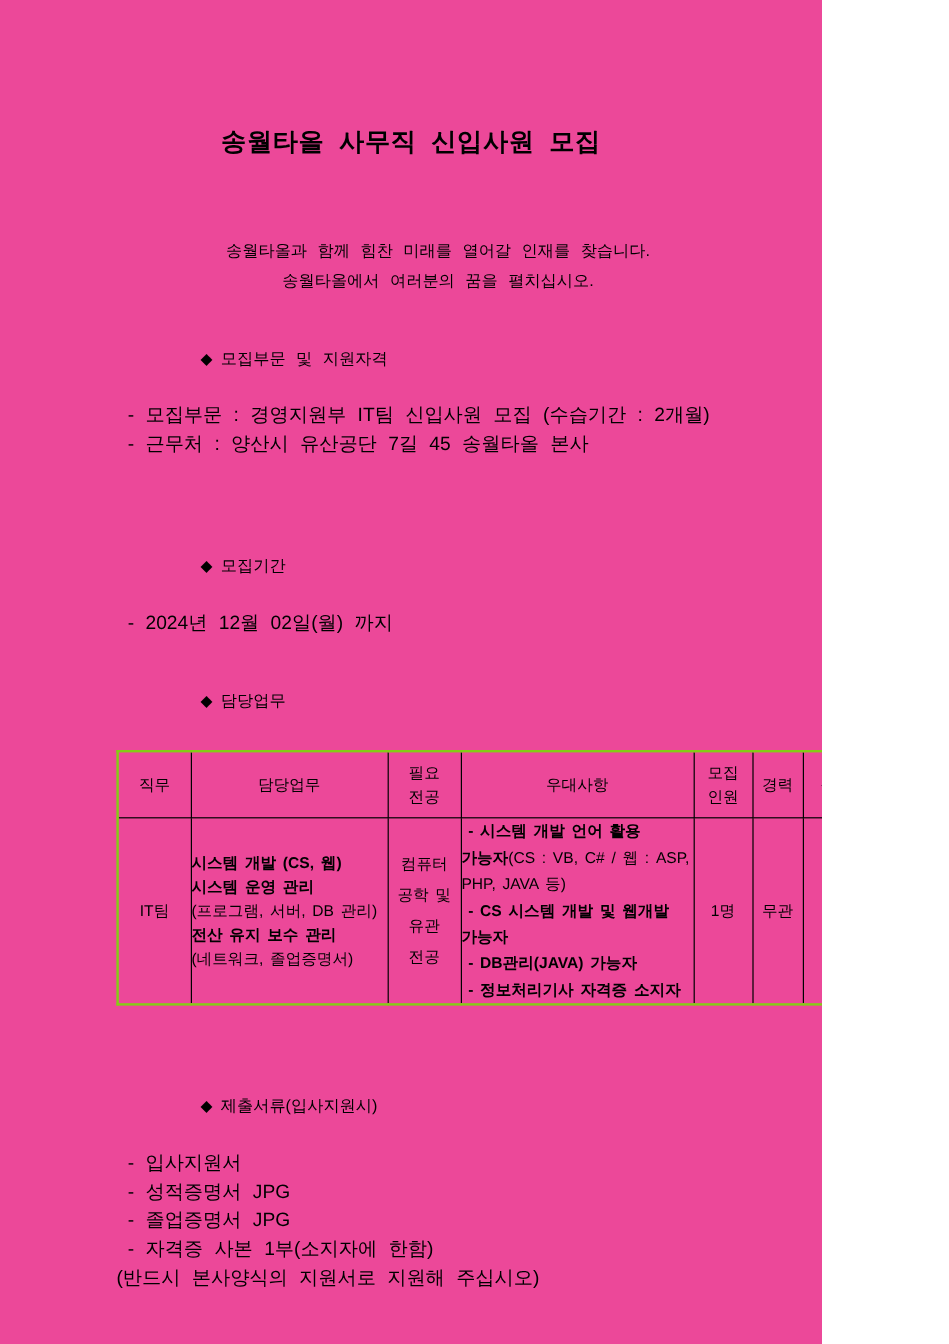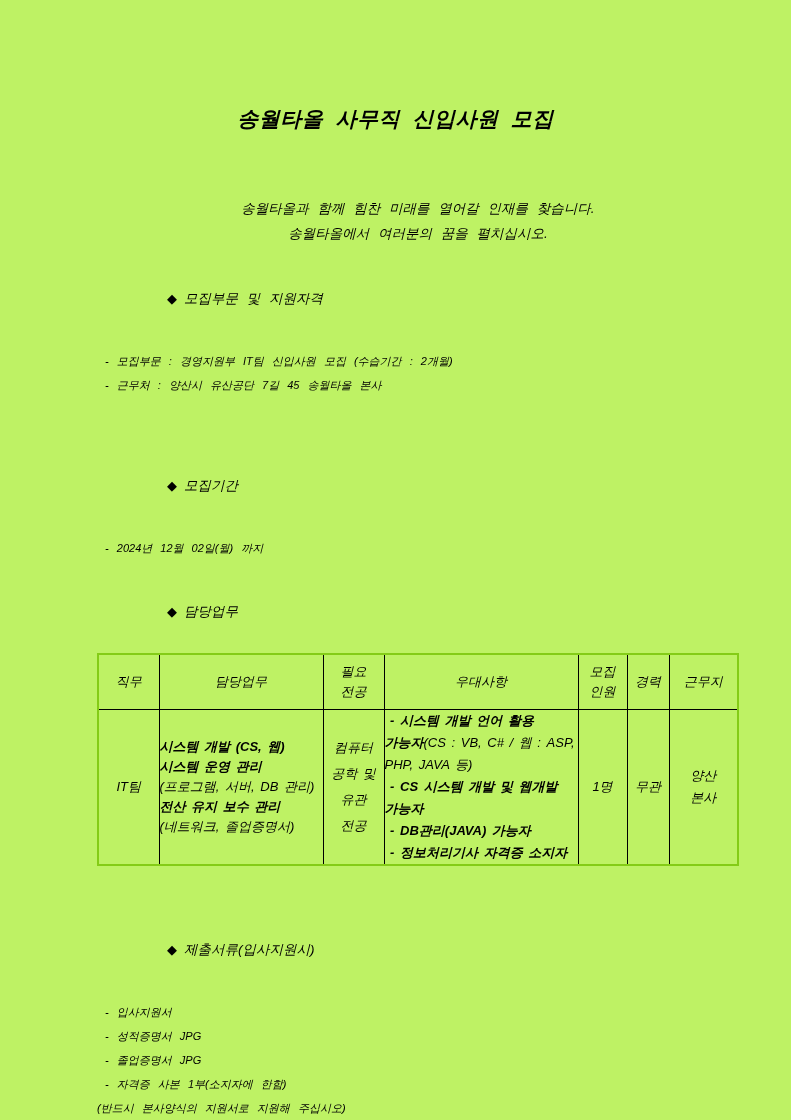--- a/index.html
+++ b/index.html
@@ -2,27 +2,26 @@
 <html><head>
 <meta charset="utf-8">
 <style>
   html, body {
     margin: 0;
     padding: 0;
     background: #ffffff;
   }
   .page {
     position: relative;
-    width: 791px;
+    width: 685px;
     height: 1120px;
-    background: #bef264;
+    background: #ec4899;
     color: #000000;
     font-family: "Liberation Sans", "DejaVu Sans", sans-serif;
     overflow: hidden;
-    font-style: italic;
   }
   .doc-title {
     padding-top: 104px;
     text-align: center;
     font-size: 21px;
     font-weight: bold;
     line-height: 30px;
     word-spacing: 6px;
     letter-spacing: 0.5px;
   }
@@ -43,24 +42,23 @@
     line-height: 24px;
     word-spacing: 5px;
     white-space: pre-wrap;
   }
   .diamond {
     display: inline-block;
     margin-right: 7px;
     font-size: 13px;
   }
   .items {
-    font-size: 11px;
+    font-size: 16px;
     line-height: 24px;
     word-spacing: 5px;
-    margin-top: 14px;
   }
   .items .item { white-space: pre-wrap; }
   .s1 { margin-top: 17px; }
   .s2 { margin-top: 53px; }
   .s3 { margin-top: 16px; }
   .s4 { margin-top: 48px; }
   .s5 { margin-top: 9px; }
 
   .jobs-table {
     margin-top: 5px;

